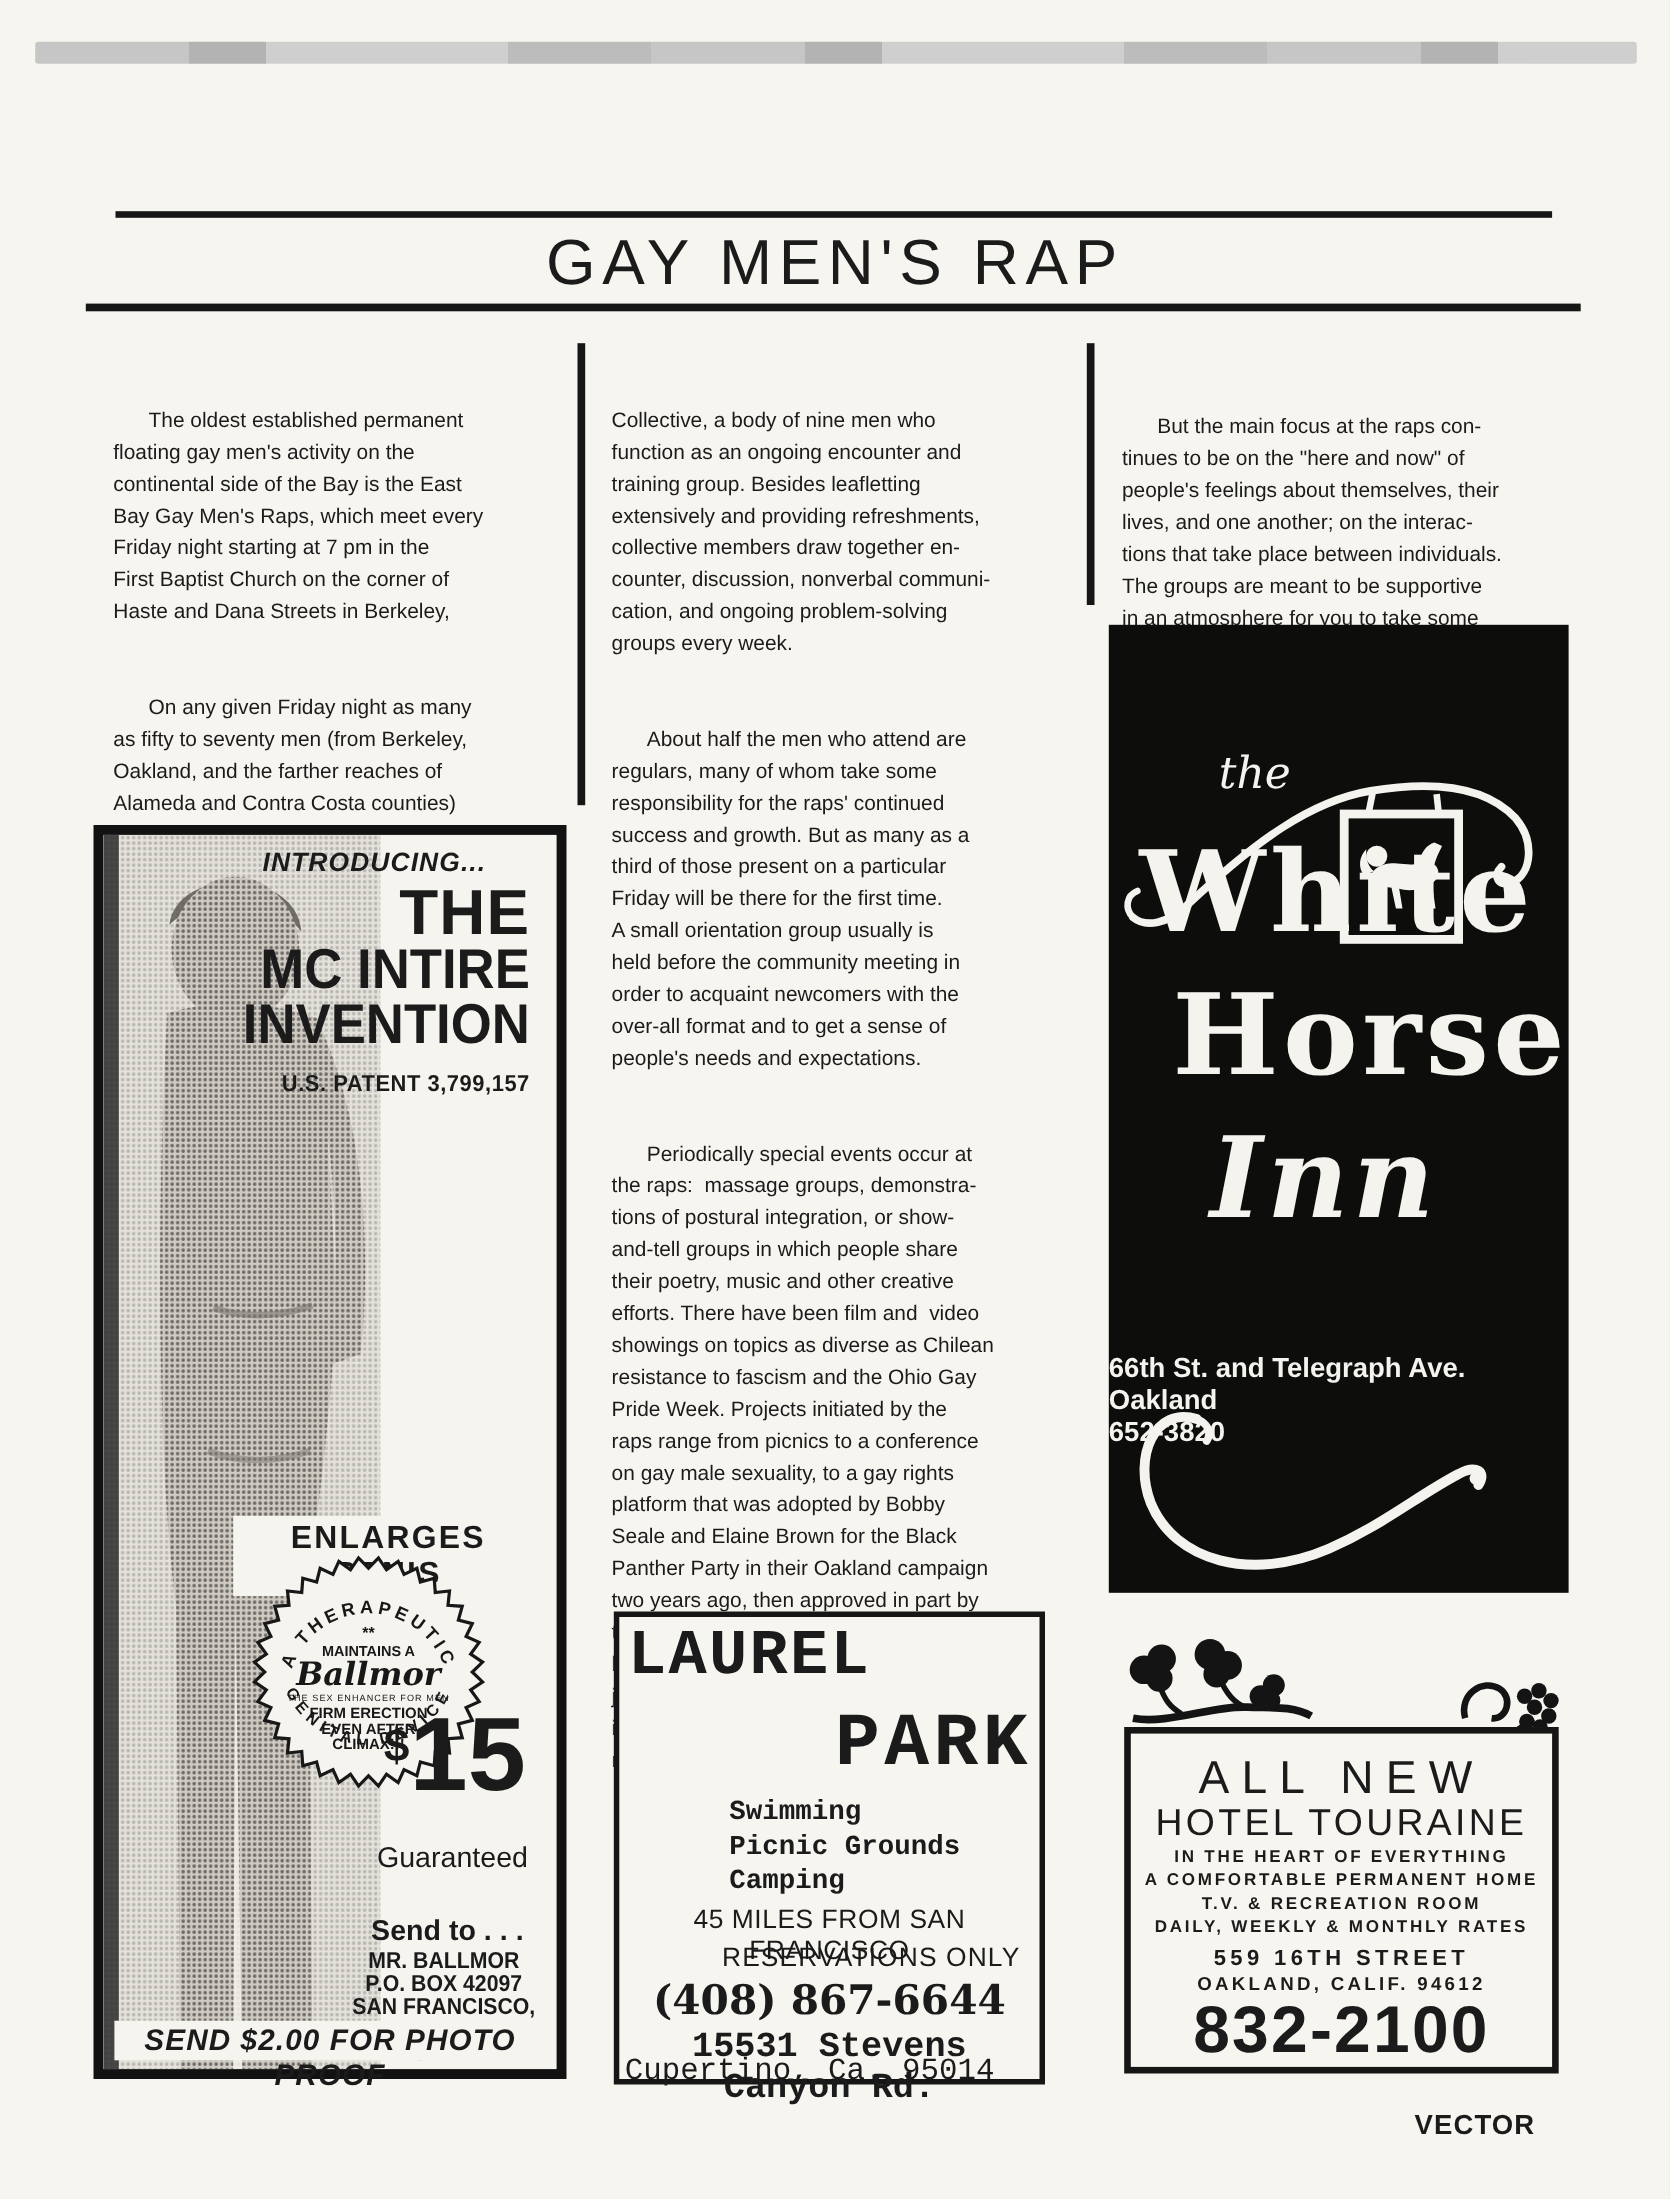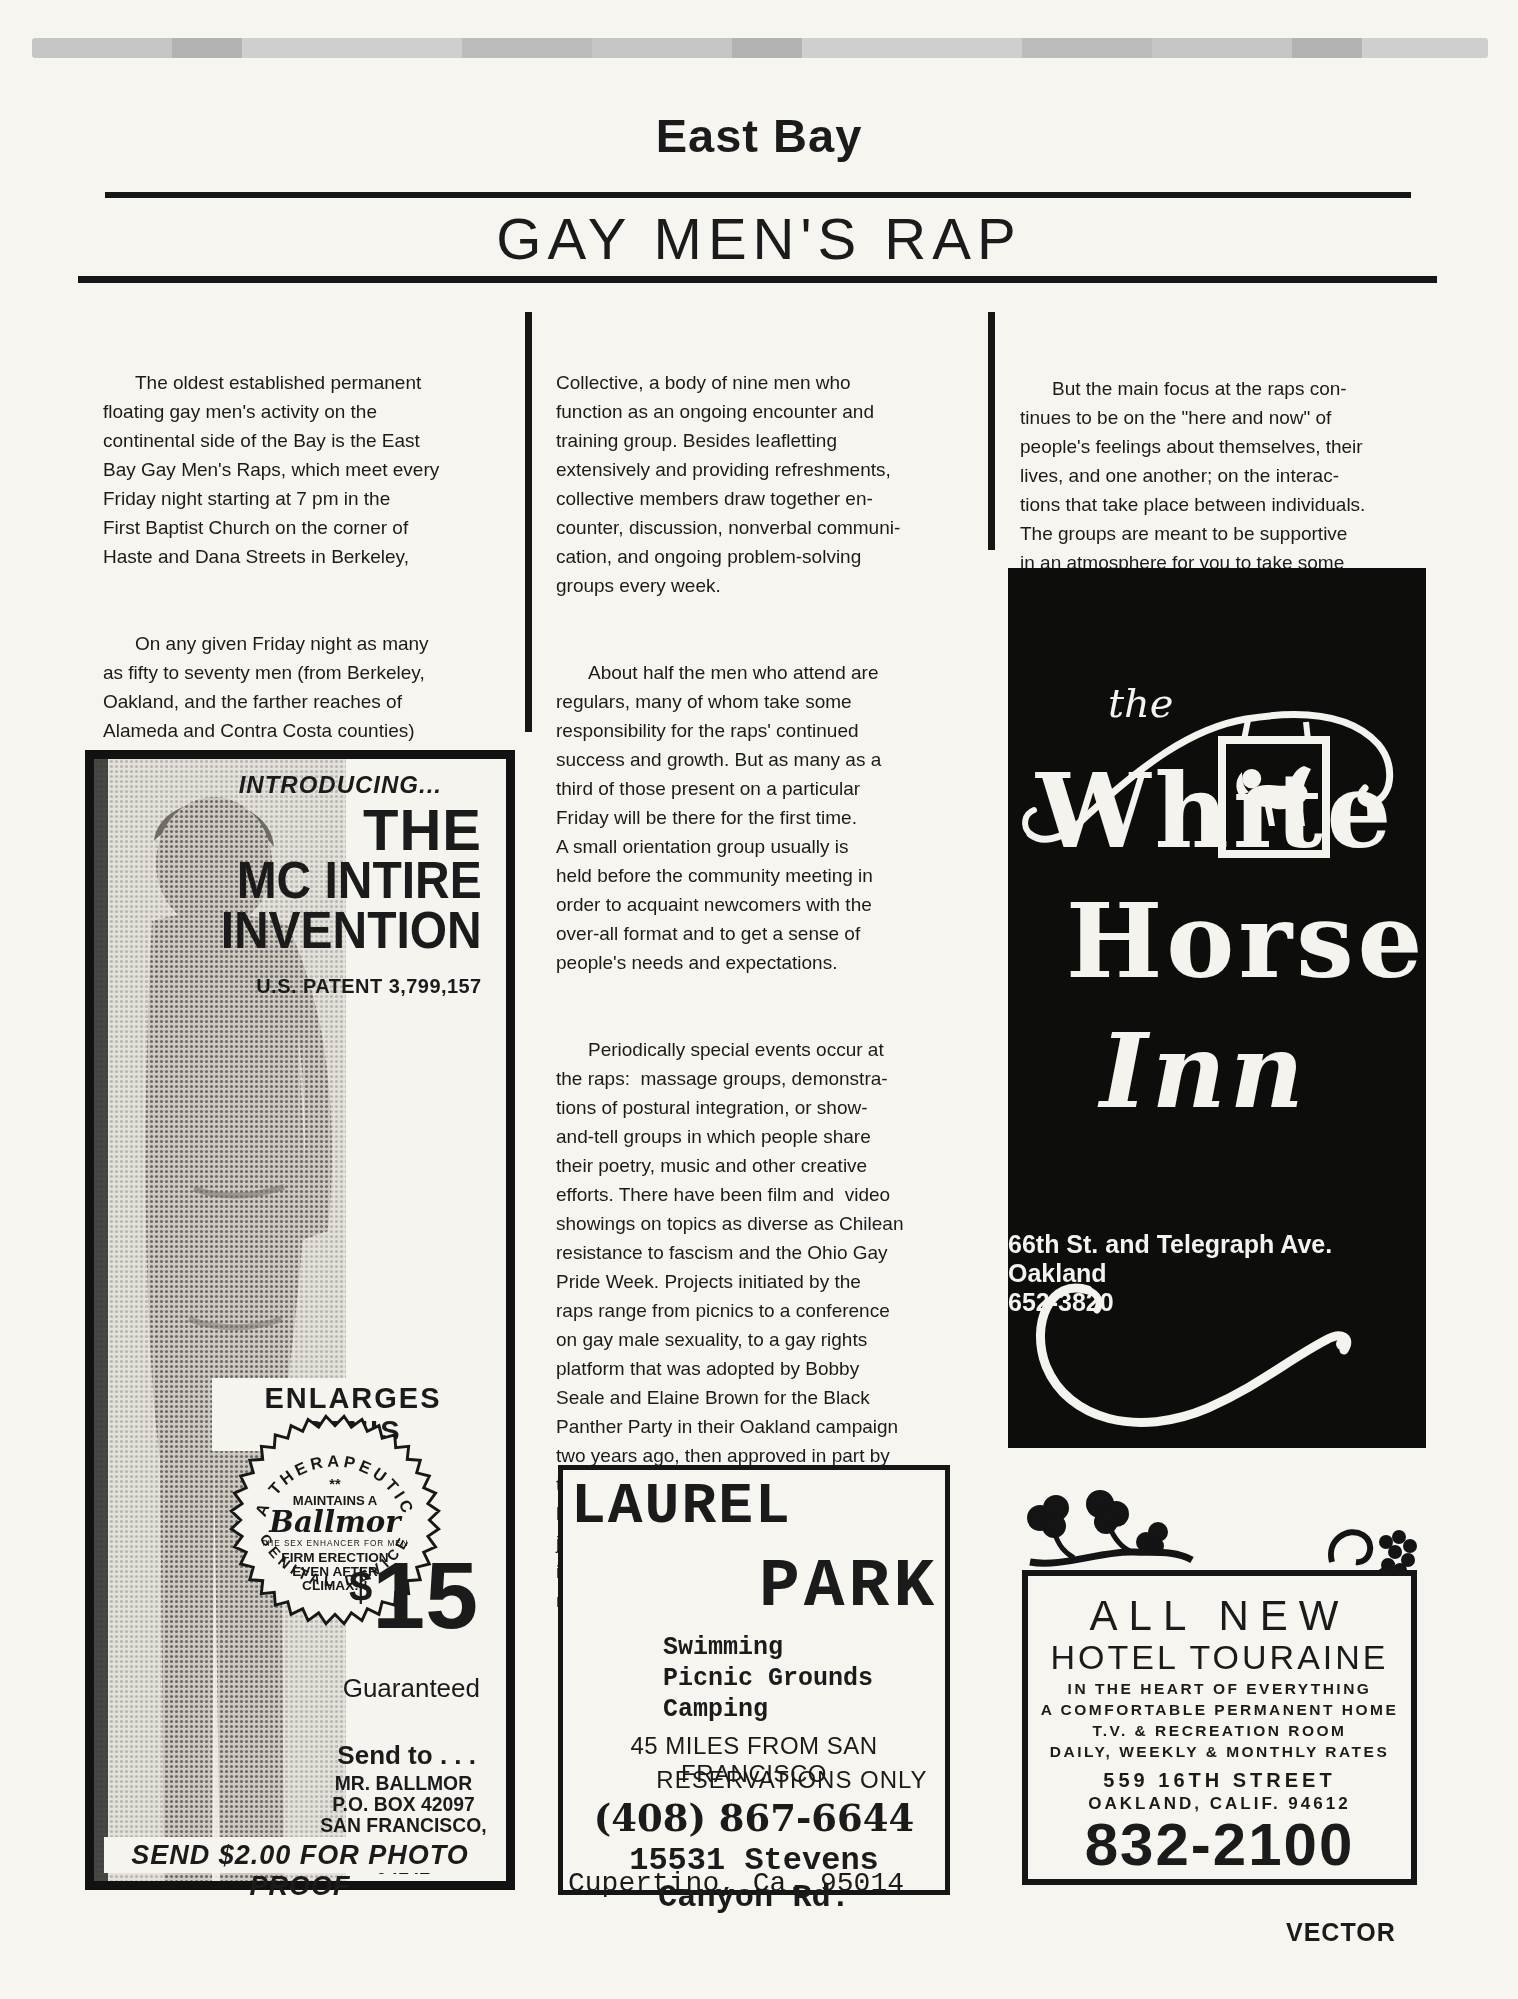--- a/index.html
+++ b/index.html
@@ -84,21 +84,20 @@
   
   .footer{position:absolute;left:1286px;top:1918px;font-size:25px;font-weight:700;letter-spacing:1px;display:flex;gap:48px;flex-direction:column;}
 </style>
 </head>
 <body>
 
 <div class="page">
 
   <div class="scan-band"></div>
 
-  <div class="section-label">East Bay</div>
   <div class="rule1"></div>
   <div class="page-title">GAY MEN'S RAP</div>
   <div class="rule2"></div>
 
   <div class="col col1">
     <p class="ind">The oldest established permanent
 floating gay men's activity on the
 continental side of the Bay is the East
 Bay Gay Men's Raps, which meet every
 Friday night starting at 7 pm in the

